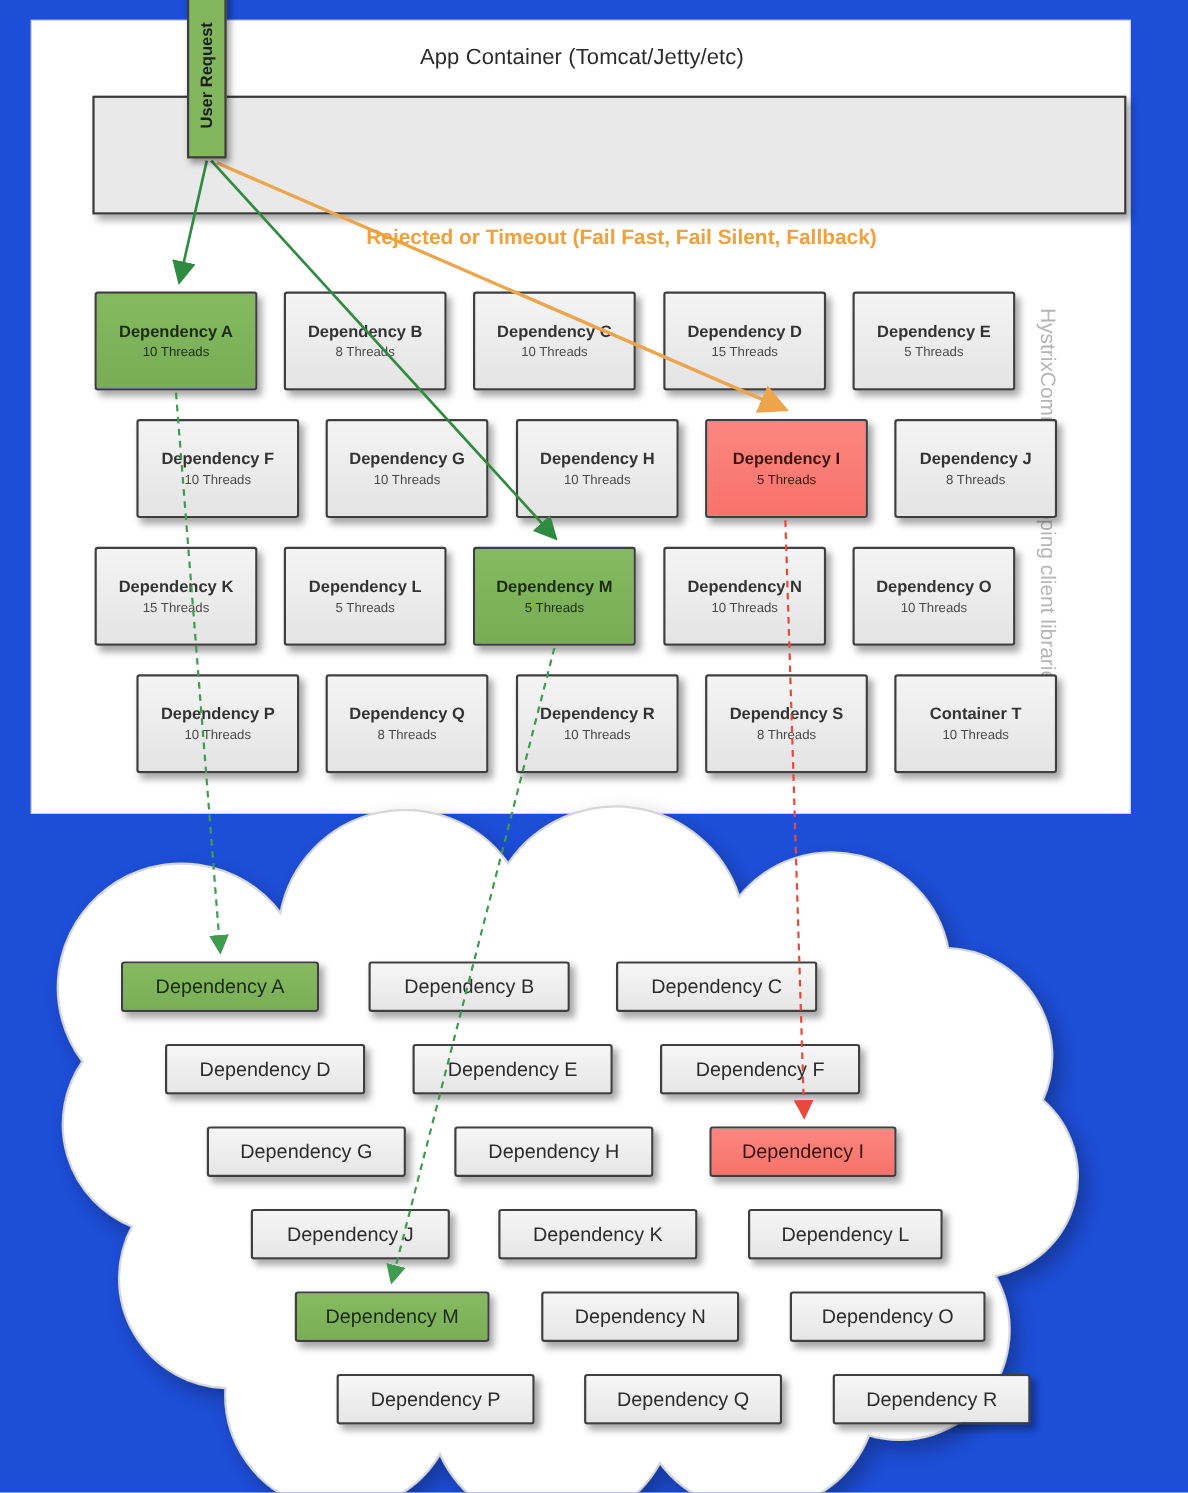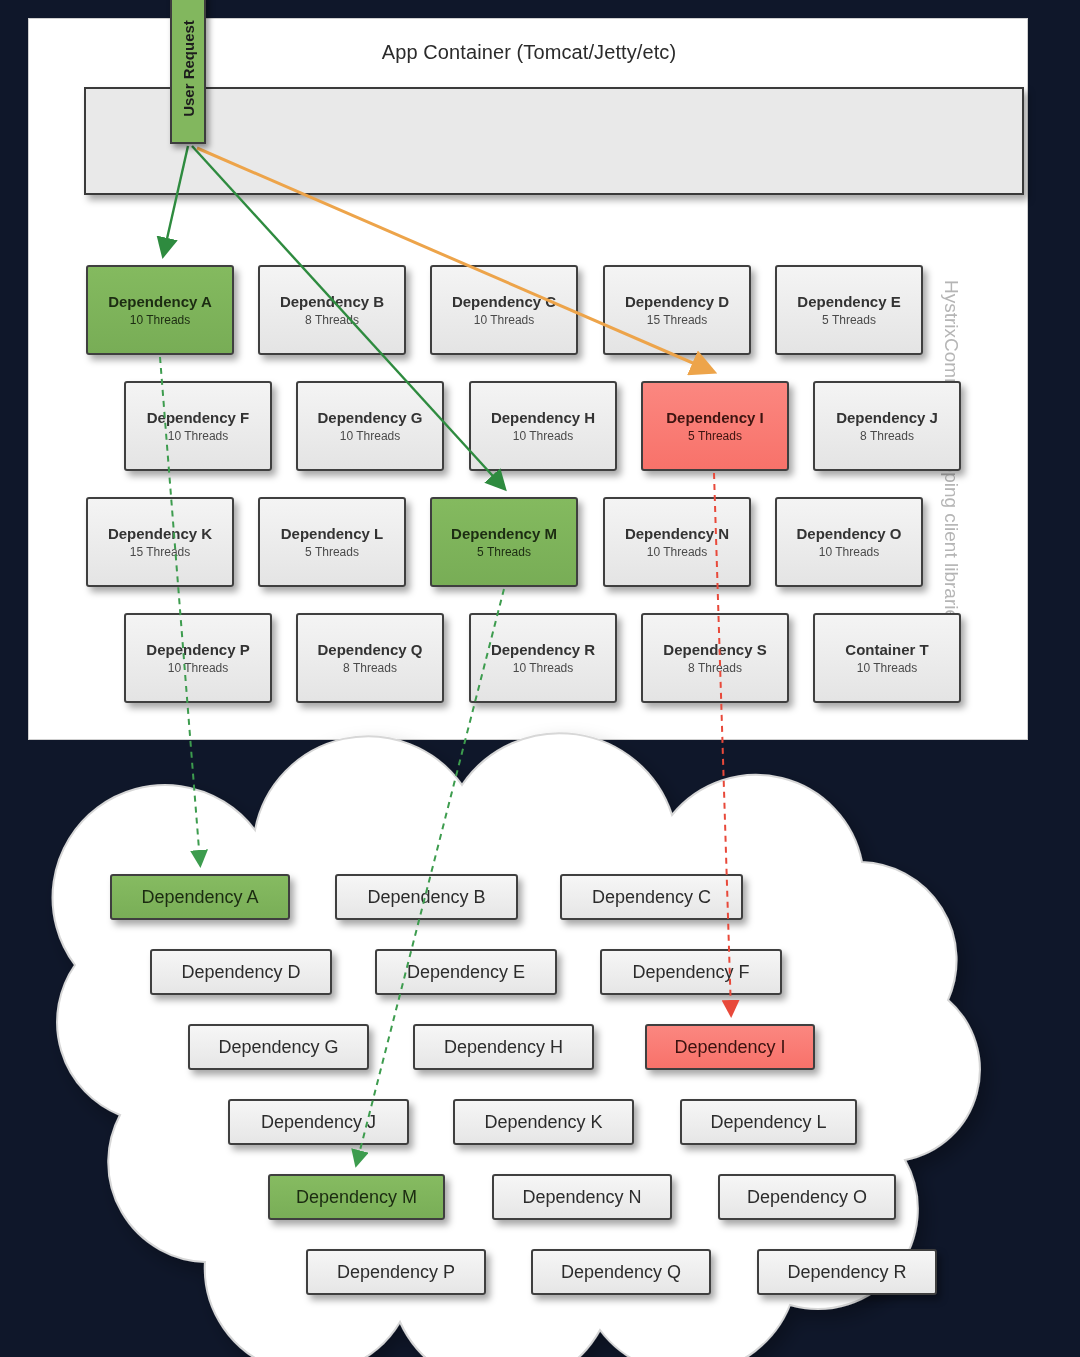--- a/index.html
+++ b/index.html
@@ -6,21 +6,21 @@
   html, body {
     margin: 0; padding: 0;
     background: #ffffff;
     font-family: "Liberation Sans", sans-serif;
   }
   #root {
     position: relative;
     width: 1080px;
     height: 1357px;
     overflow: hidden;
-    background: #0f172a;
+    background: #1d4ed8;
   }
 
   
   #app-container {
     position: absolute;
     left: 28px; top: 18px;
     width: 1000px; height: 722px;
     border: 1px solid #cfcfcf;
     background: #ffffff;
   }
@@ -157,20 +157,21 @@
 
   <div id="app-container">
     <div id="app-container-title">App Container (Tomcat/Jetty/etc)</div>
     <div id="request-bar"></div>
   </div>
 
   <div id="user-request">
     <span>User Request</span>
   </div>
 
+  <div id="fail-label">Rejected or Timeout (Fail Fast, Fail Silent, Fallback)</div>
 
   <div id="side-caption">HystrixCommand wrapping client libraries</div>
 
   <svg id="cloud-layer" viewBox="0 0 1080 1357">
     <defs>
       <filter id="cloudShadow" x="-20%" y="-20%" width="150%" height="150%">
         <feDropShadow dx="7" dy="9" stdDeviation="9" flood-color="#000" flood-opacity="0.28"></feDropShadow>
       </filter>
       <filter id="boxShadowSm" x="-30%" y="-30%" width="180%" height="180%">
         <feDropShadow dx="3" dy="4" stdDeviation="3" flood-color="#000" flood-opacity="0.35"></feDropShadow>

